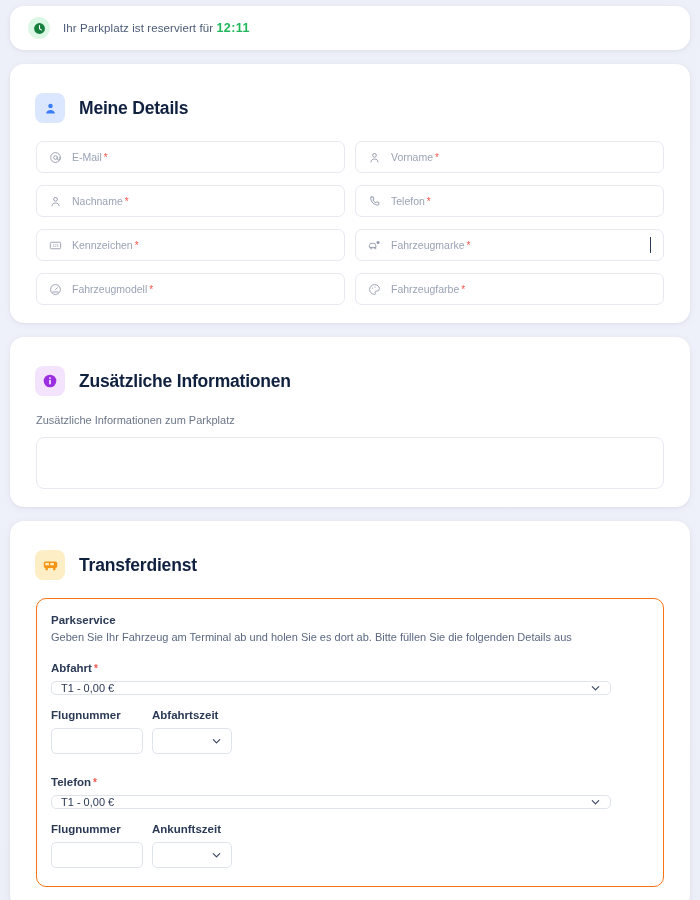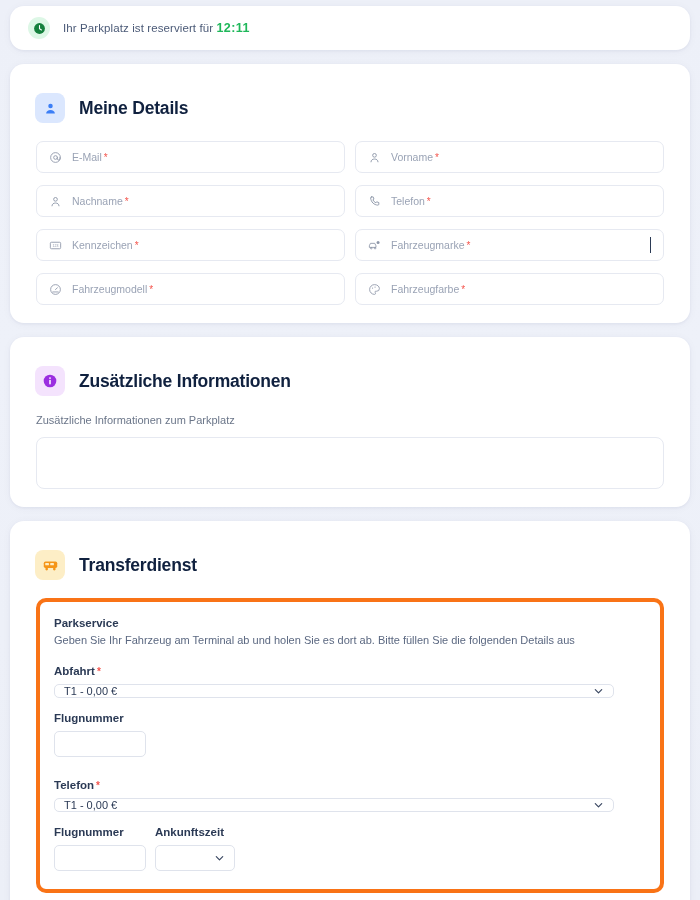--- a/index.html
+++ b/index.html
@@ -115,21 +115,21 @@
     margin: 0 10px;
     height: 52px;
     border: 1px solid #e6e9f1;
     border-radius: 8px;
     background: #fff;
   }
 
   
   .inner-box {
     margin: 4px 10px;
-    border: 4px solid #f97316;
+    border: 1px solid #f97316;
     border-radius: 10px;
     padding: 15px 14px 18px 14px;
   }
   .park-title {
     font-size: 11.5px;
     font-weight: bold;
     color: #2b3a55;
     margin-bottom: 5px;
   }
   .park-desc {
@@ -335,20 +335,31 @@
         <svg width="11" height="11" viewBox="0 0 24 24" fill="none" stroke="#3a4761" stroke-width="2.6" stroke-linecap="round" stroke-linejoin="round">
             <path d="M5 9l7 7 7-7"></path>
           </svg>
       </span>
     </div>
 
     <div class="row2">
       <div class="col-fn">
         <div class="lbl">Flugnummer</div>
         <div class="small-input"></div>
+      </div>
+      <div class="col-tm">
+        <div class="lbl">Abfahrtszeit</div>
+        <div class="select small-select">
+          <span class="sel-val"></span>
+          <span class="chev">
+            <svg width="11" height="11" viewBox="0 0 24 24" fill="none" stroke="#3a4761" stroke-width="2.6" stroke-linecap="round" stroke-linejoin="round">
+                <path d="M5 9l7 7 7-7"></path>
+              </svg>
+          </span>
+        </div>
       </div>
     </div>
 
     <div class="lbl">
       <span>Telefon</span><span class="req">*</span>
     </div>
     <div class="select terminal-select">
       <span class="sel-val">T1 - 0,00 €</span>
       <span class="chev">
         <svg width="11" height="11" viewBox="0 0 24 24" fill="none" stroke="#3a4761" stroke-width="2.6" stroke-linecap="round" stroke-linejoin="round">

